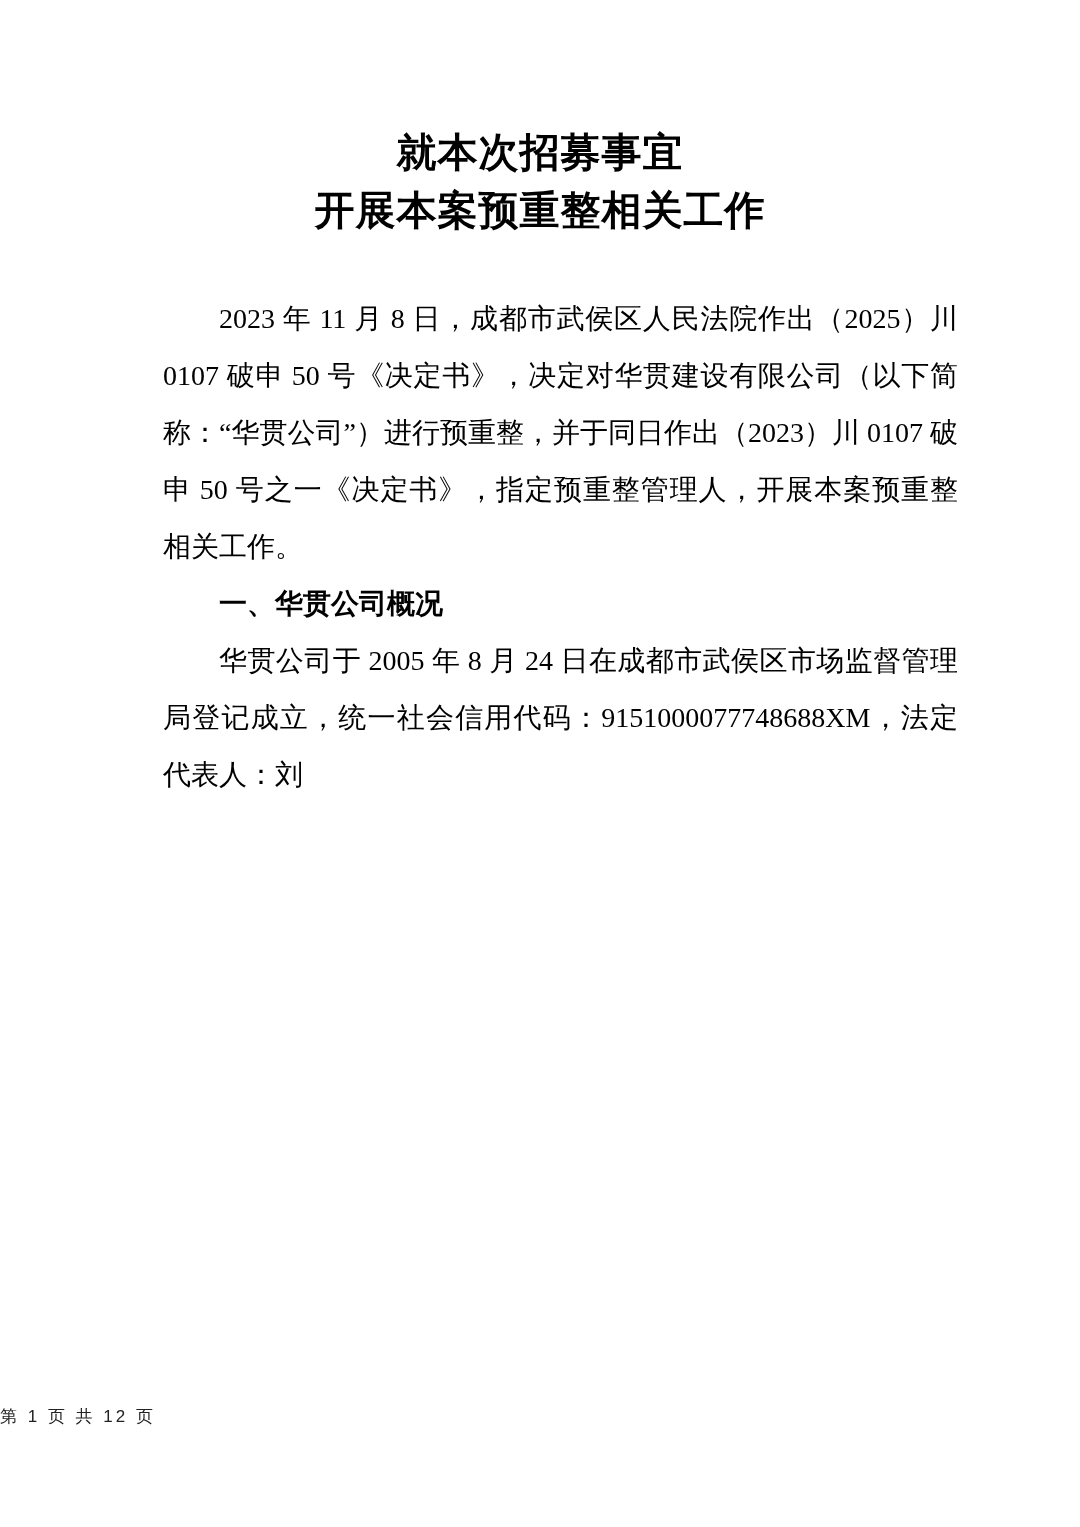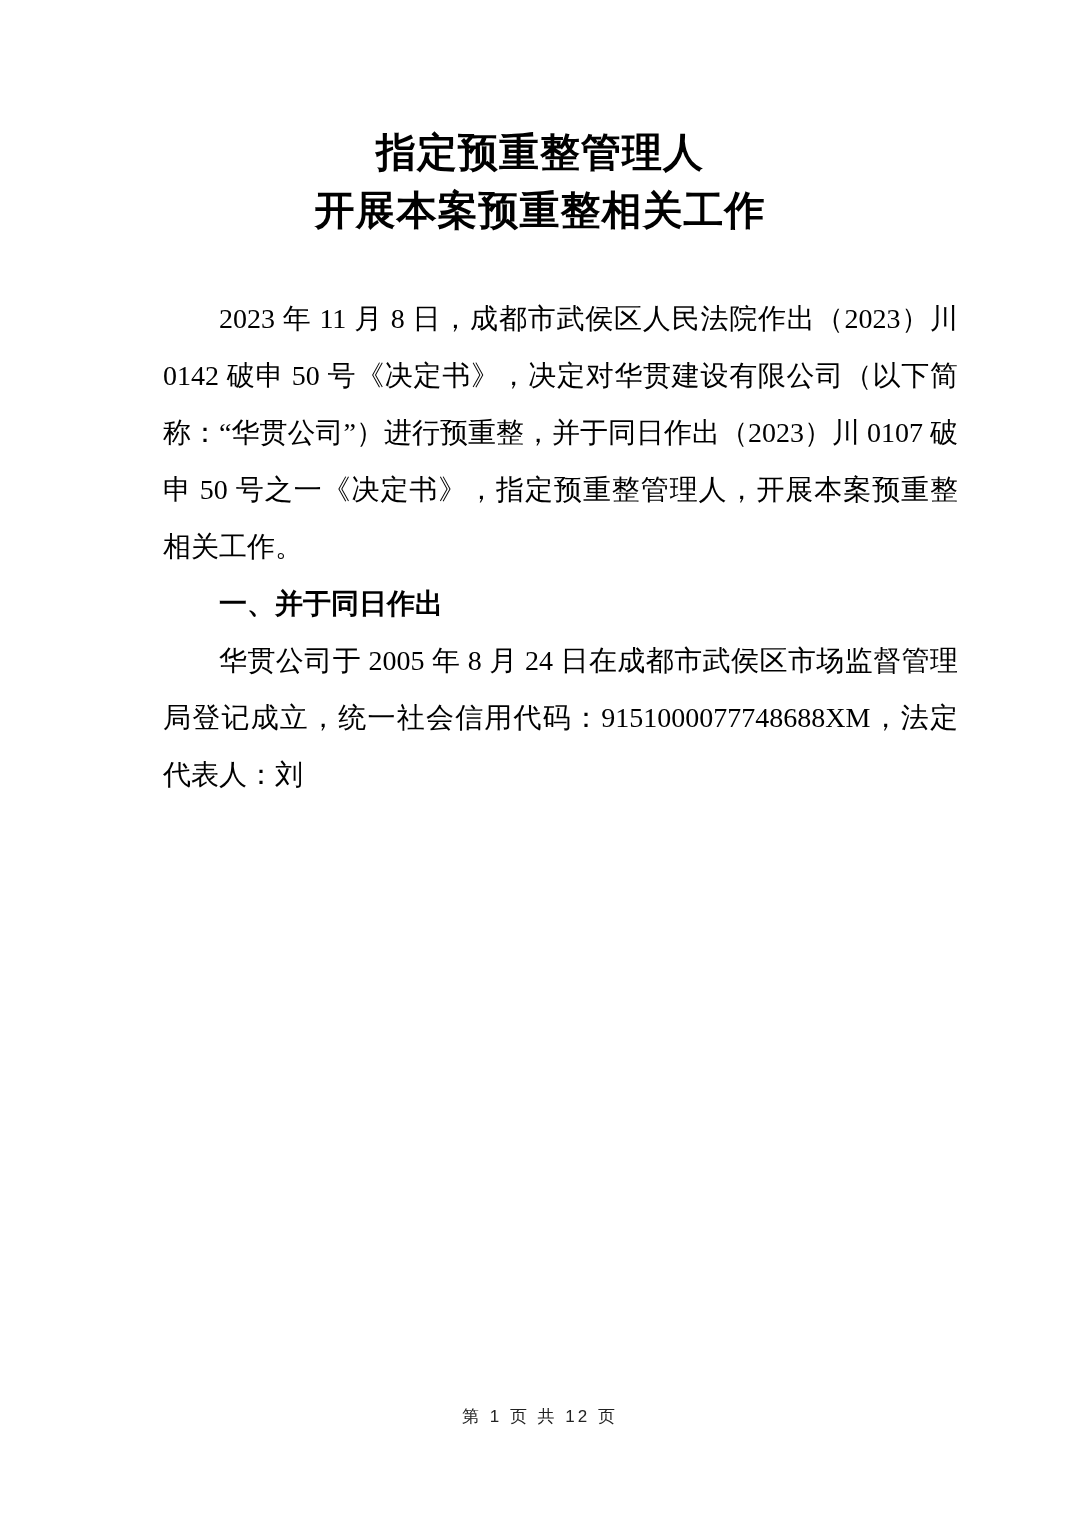--- a/index.html
+++ b/index.html
@@ -52,40 +52,40 @@
     font-weight: bold;
     line-height: 57px;
     text-indent: 2em;
     text-align: left;
   }
   .page-footer {
     position: absolute;
     top: 1405px;
     left: 0;
     width: 100%;
-    text-align: center;
+    text-align: left;
     font-family: "Liberation Sans", "DejaVu Sans", sans-serif;
     font-size: 17px;
     color: #222222;
     letter-spacing: 3px;
   }
 </style>
 </head>
 <body>
 
 <div class="page">
 
   <h1 class="doc-title">
-    <span class="title-line">指定预重整管理人</span>
+    <span class="title-line">就本次招募事宜</span>
     <span class="title-line">开展本案预重整相关工作</span>
   </h1>
 
   <div class="doc-body">
-    <p>2023 年 11 月 8 日，成都市武侯区人民法院作出（2023）川 0142 破申 50 号《决定书》，决定对华贯建设有限公司（以下简称：“华贯公司”）进行预重整，并于同日作出（2023）川 0107 破申 50 号之一《决定书》，指定预重整管理人，开展本案预重整相关工作。</p>
-    <h2 class="section-heading">一、并于同日作出</h2>
+    <p>2023 年 11 月 8 日，成都市武侯区人民法院作出（2025）川 0107 破申 50 号《决定书》，决定对华贯建设有限公司（以下简称：“华贯公司”）进行预重整，并于同日作出（2023）川 0107 破申 50 号之一《决定书》，指定预重整管理人，开展本案预重整相关工作。</p>
+    <h2 class="section-heading">一、华贯公司概况</h2>
     <p>华贯公司于 2005 年 8 月 24 日在成都市武侯区市场监督管理局登记成立，统一社会信用代码：9151000077748688XM，法定代表人：刘</p>
   </div>
 
   <div class="page-footer">
     <span>第 1 页 共 12 页</span>
   </div>
 
 </div>
 
 </body></html>

